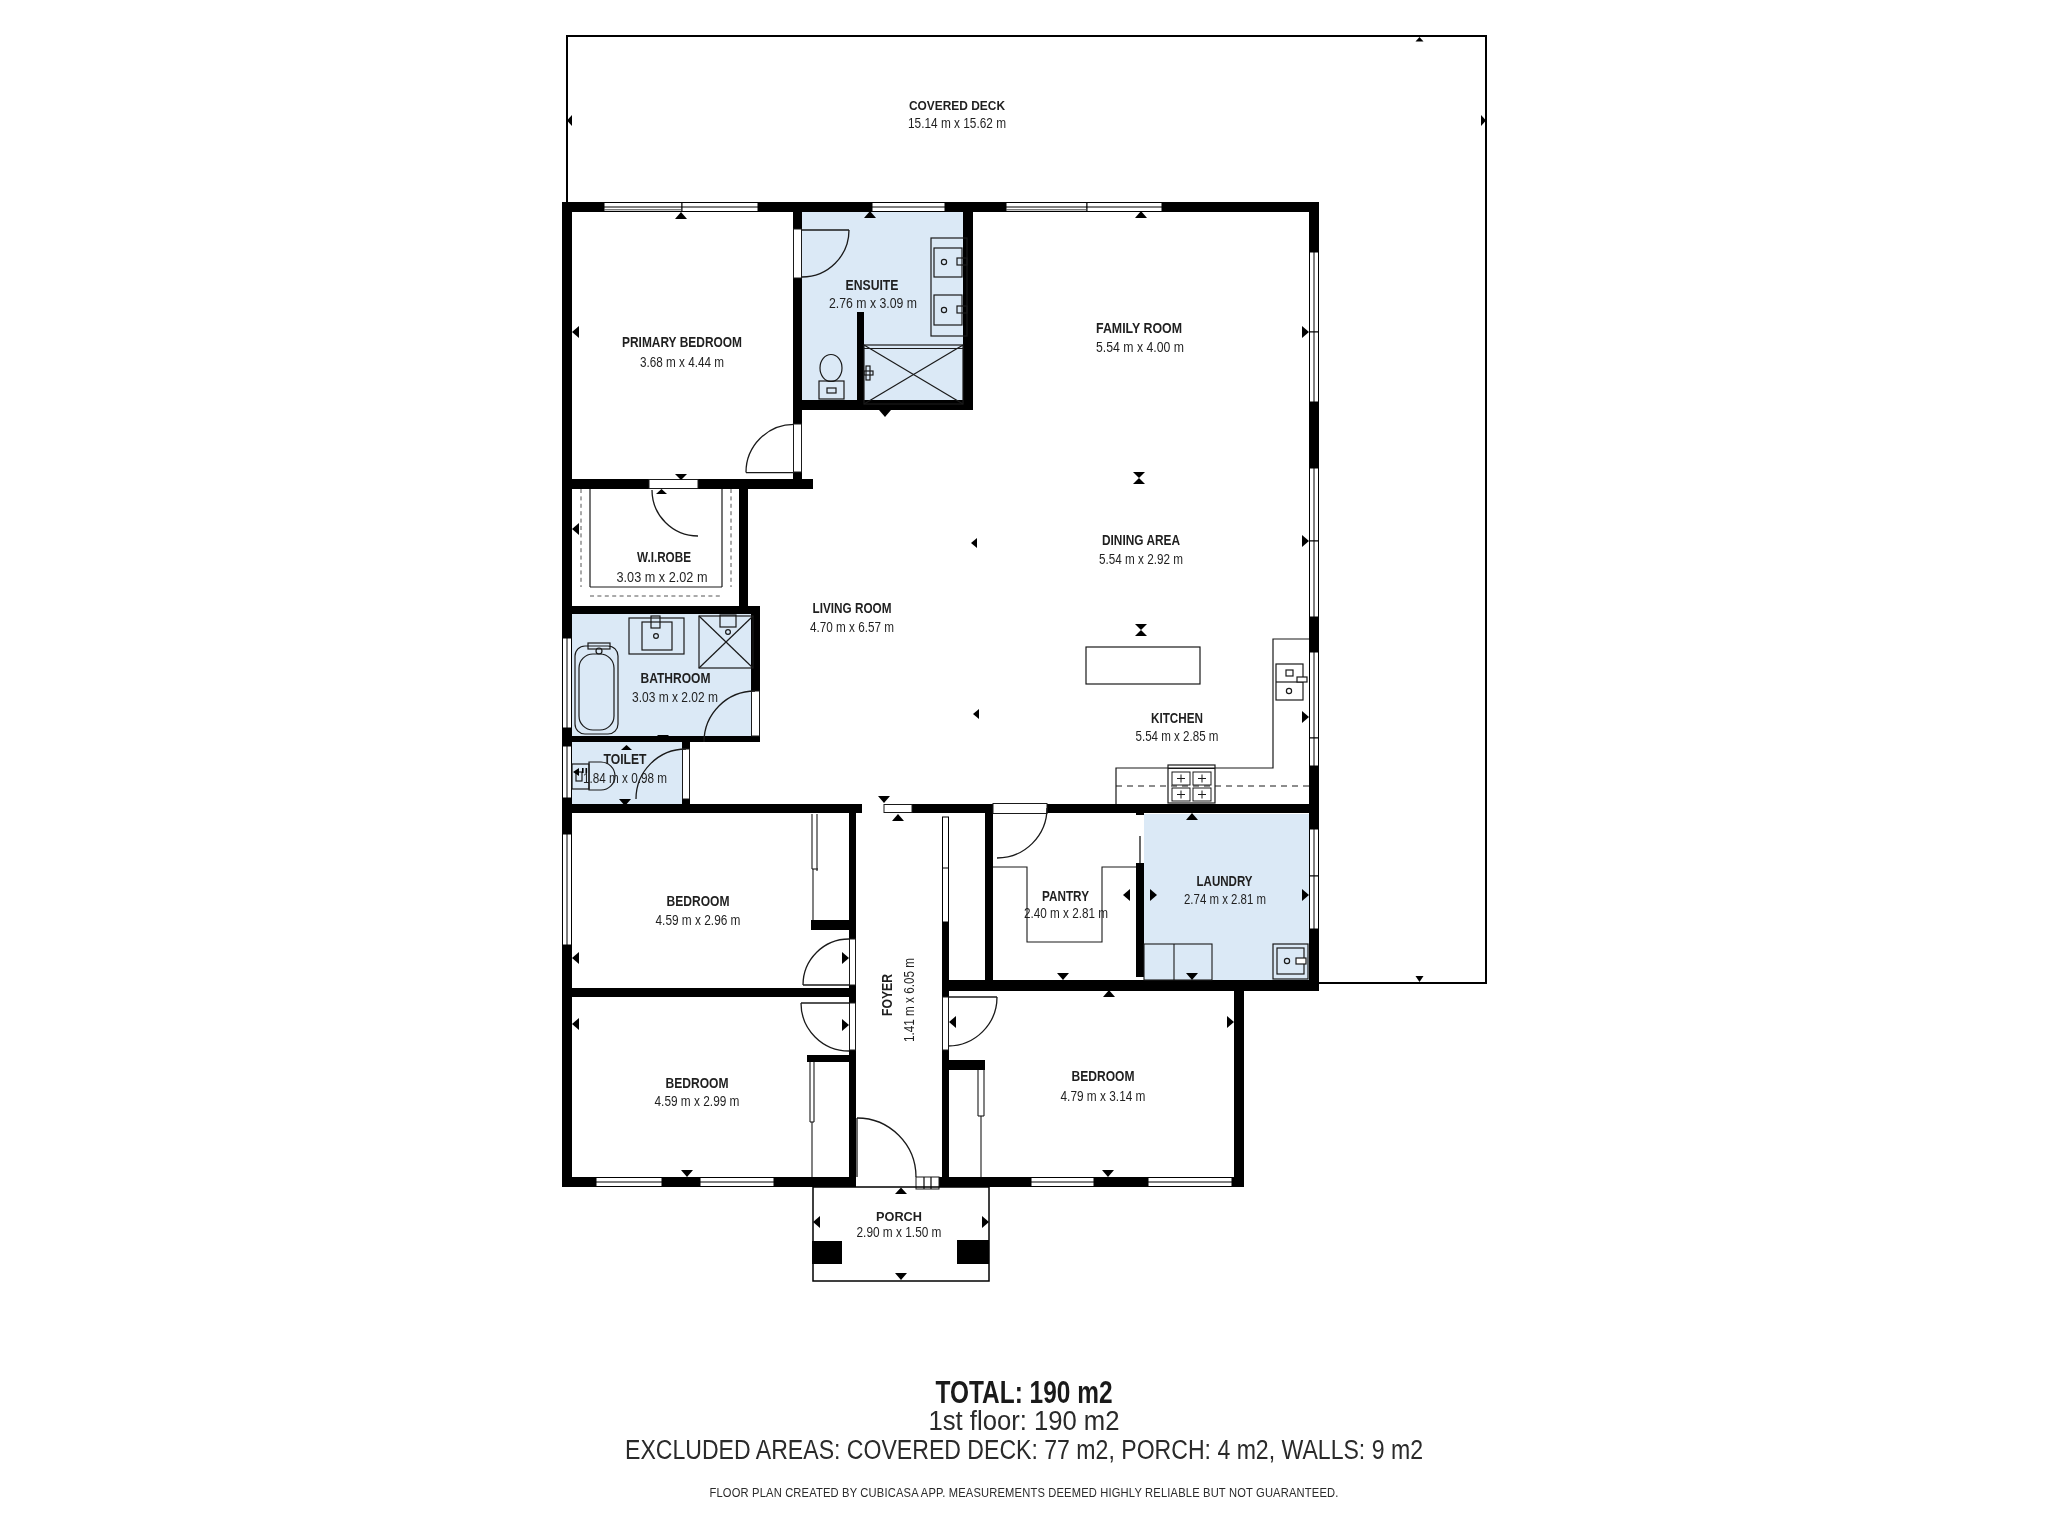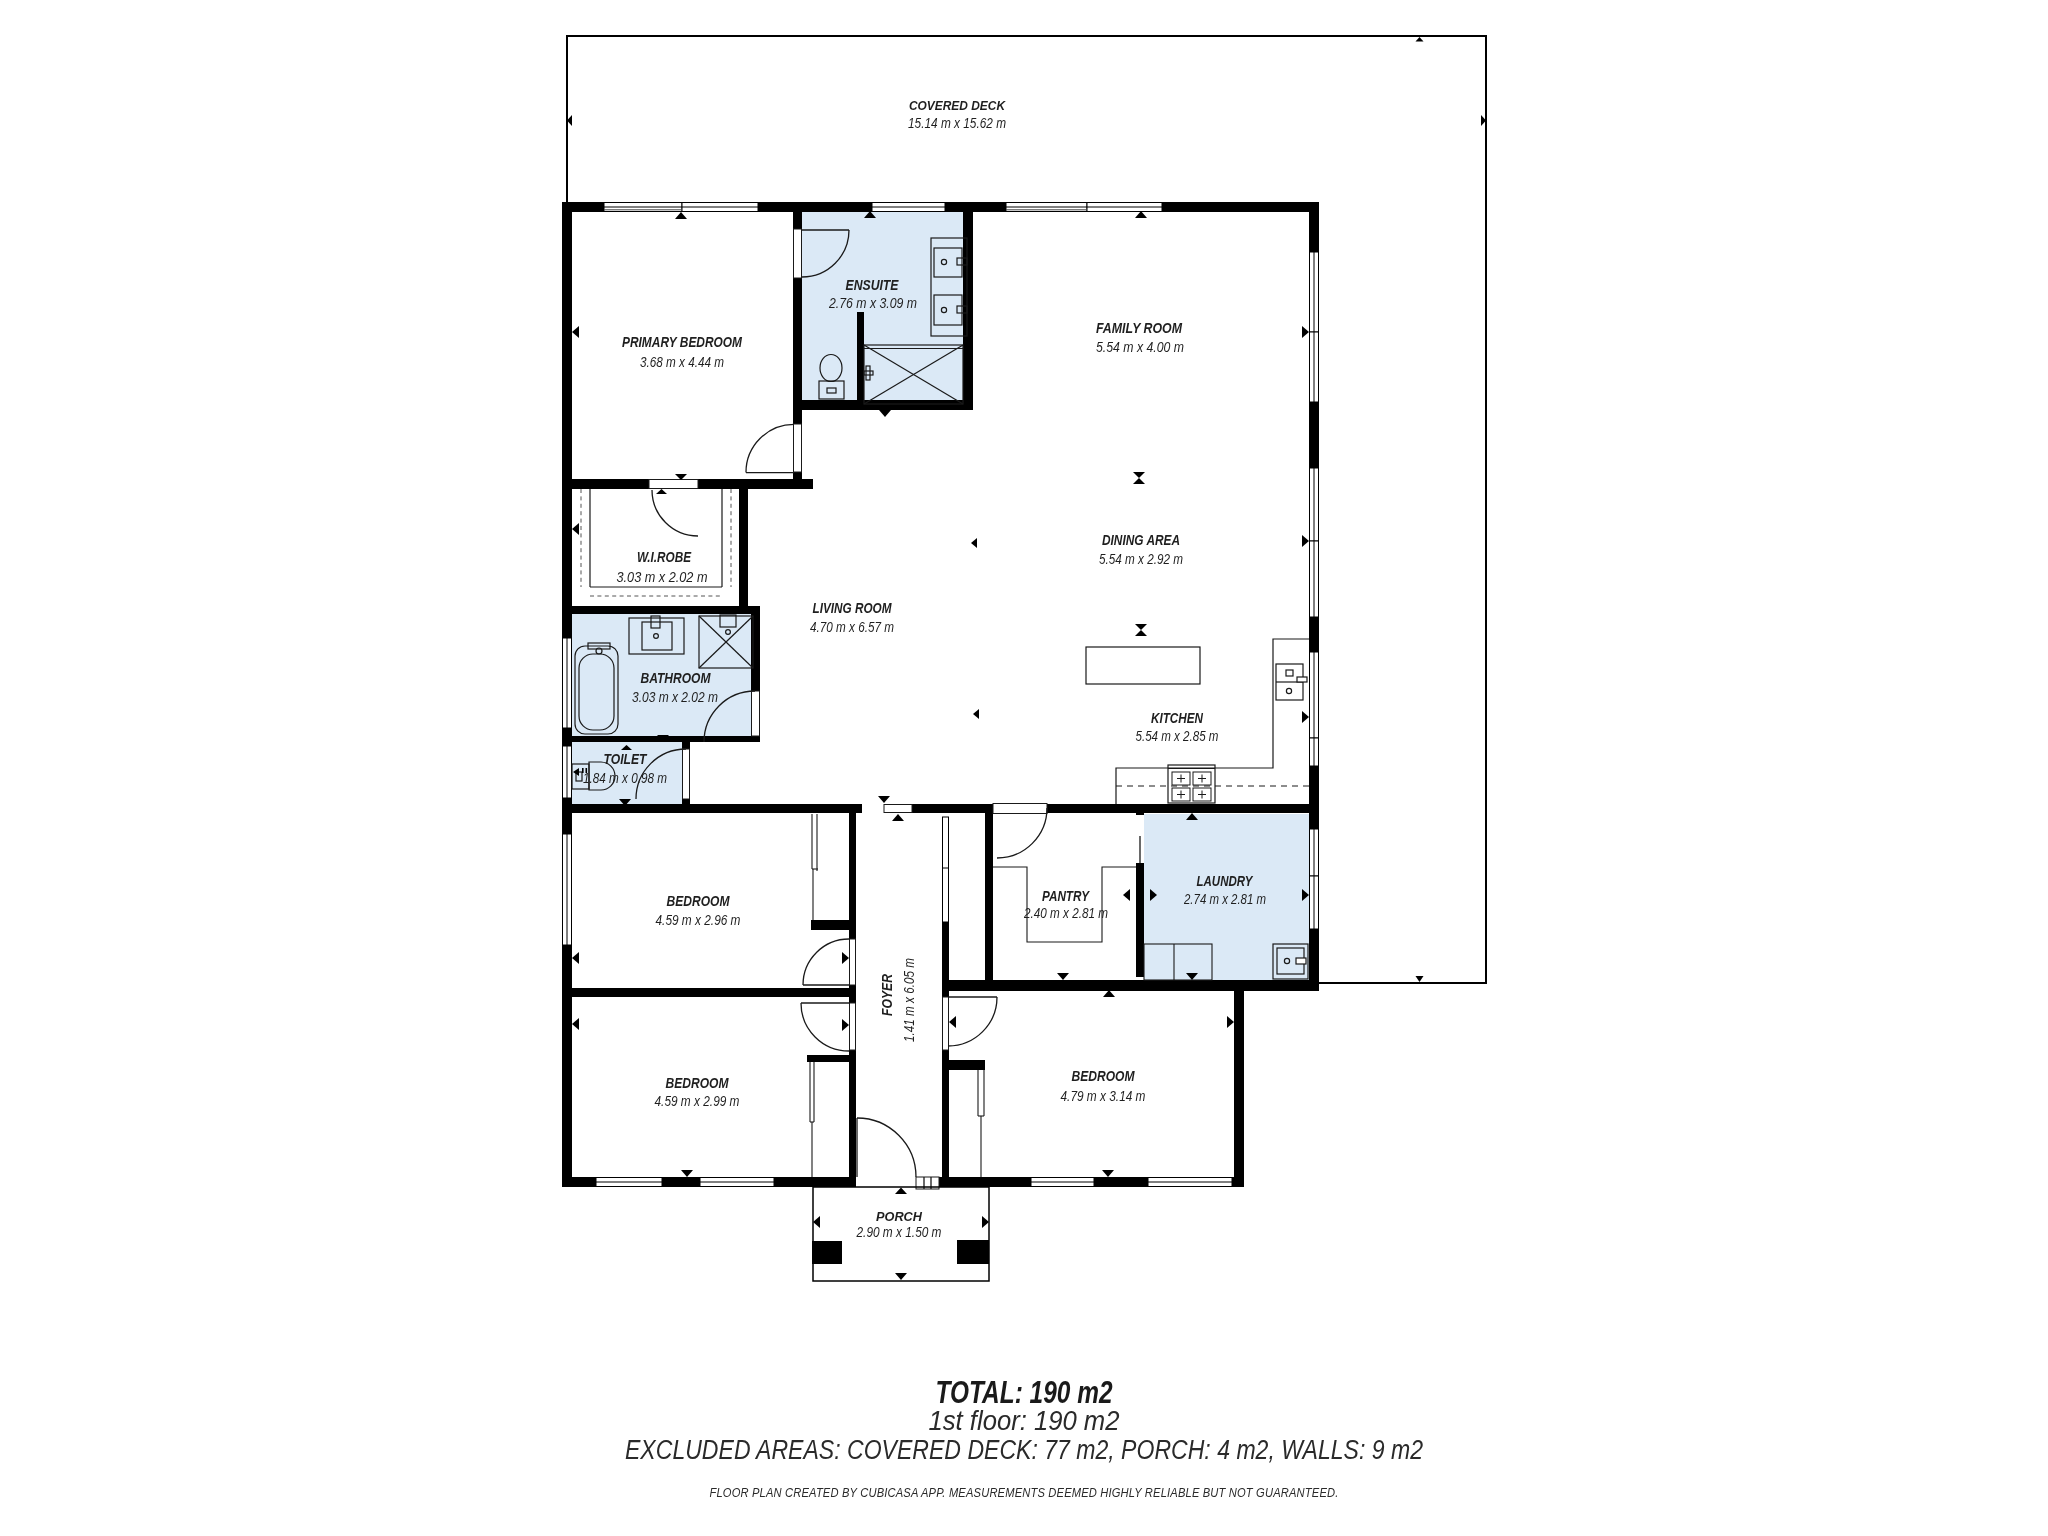--- a/index.html
+++ b/index.html
@@ -1,16 +1,16 @@
 <!DOCTYPE html>
 <html><head>
 <meta charset="utf-8">
 <style>
   html,body{margin:0;padding:0;background:#fff;}
-  .page{width:2048px;height:1536px;position:relative;background:#fff;overflow:hidden;font-style:italic;}
+  .page{width:2048px;height:1536px;position:relative;background:#fff;overflow:hidden;}
   text{font-family:"Liberation Sans",sans-serif;fill:#1f1f1f;}
   .lbl{font-size:15.5px;font-weight:700;text-anchor:middle;}
   .dim{font-size:15.5px;font-weight:400;text-anchor:middle;}
   .lbs{font-size:12.8px;font-weight:700;text-anchor:middle;}
   .dms{font-size:13.8px;font-weight:400;text-anchor:middle;}
   .t1{font-size:31px;font-weight:700;text-anchor:middle;fill:#1a1a1a;}
   .t2{font-size:27px;font-weight:400;text-anchor:middle;fill:#2a2a2a;}
   .t3{font-size:13.5px;font-weight:400;text-anchor:middle;fill:#2a2a2a;letter-spacing:.2px;}
 </style>
 </head>

